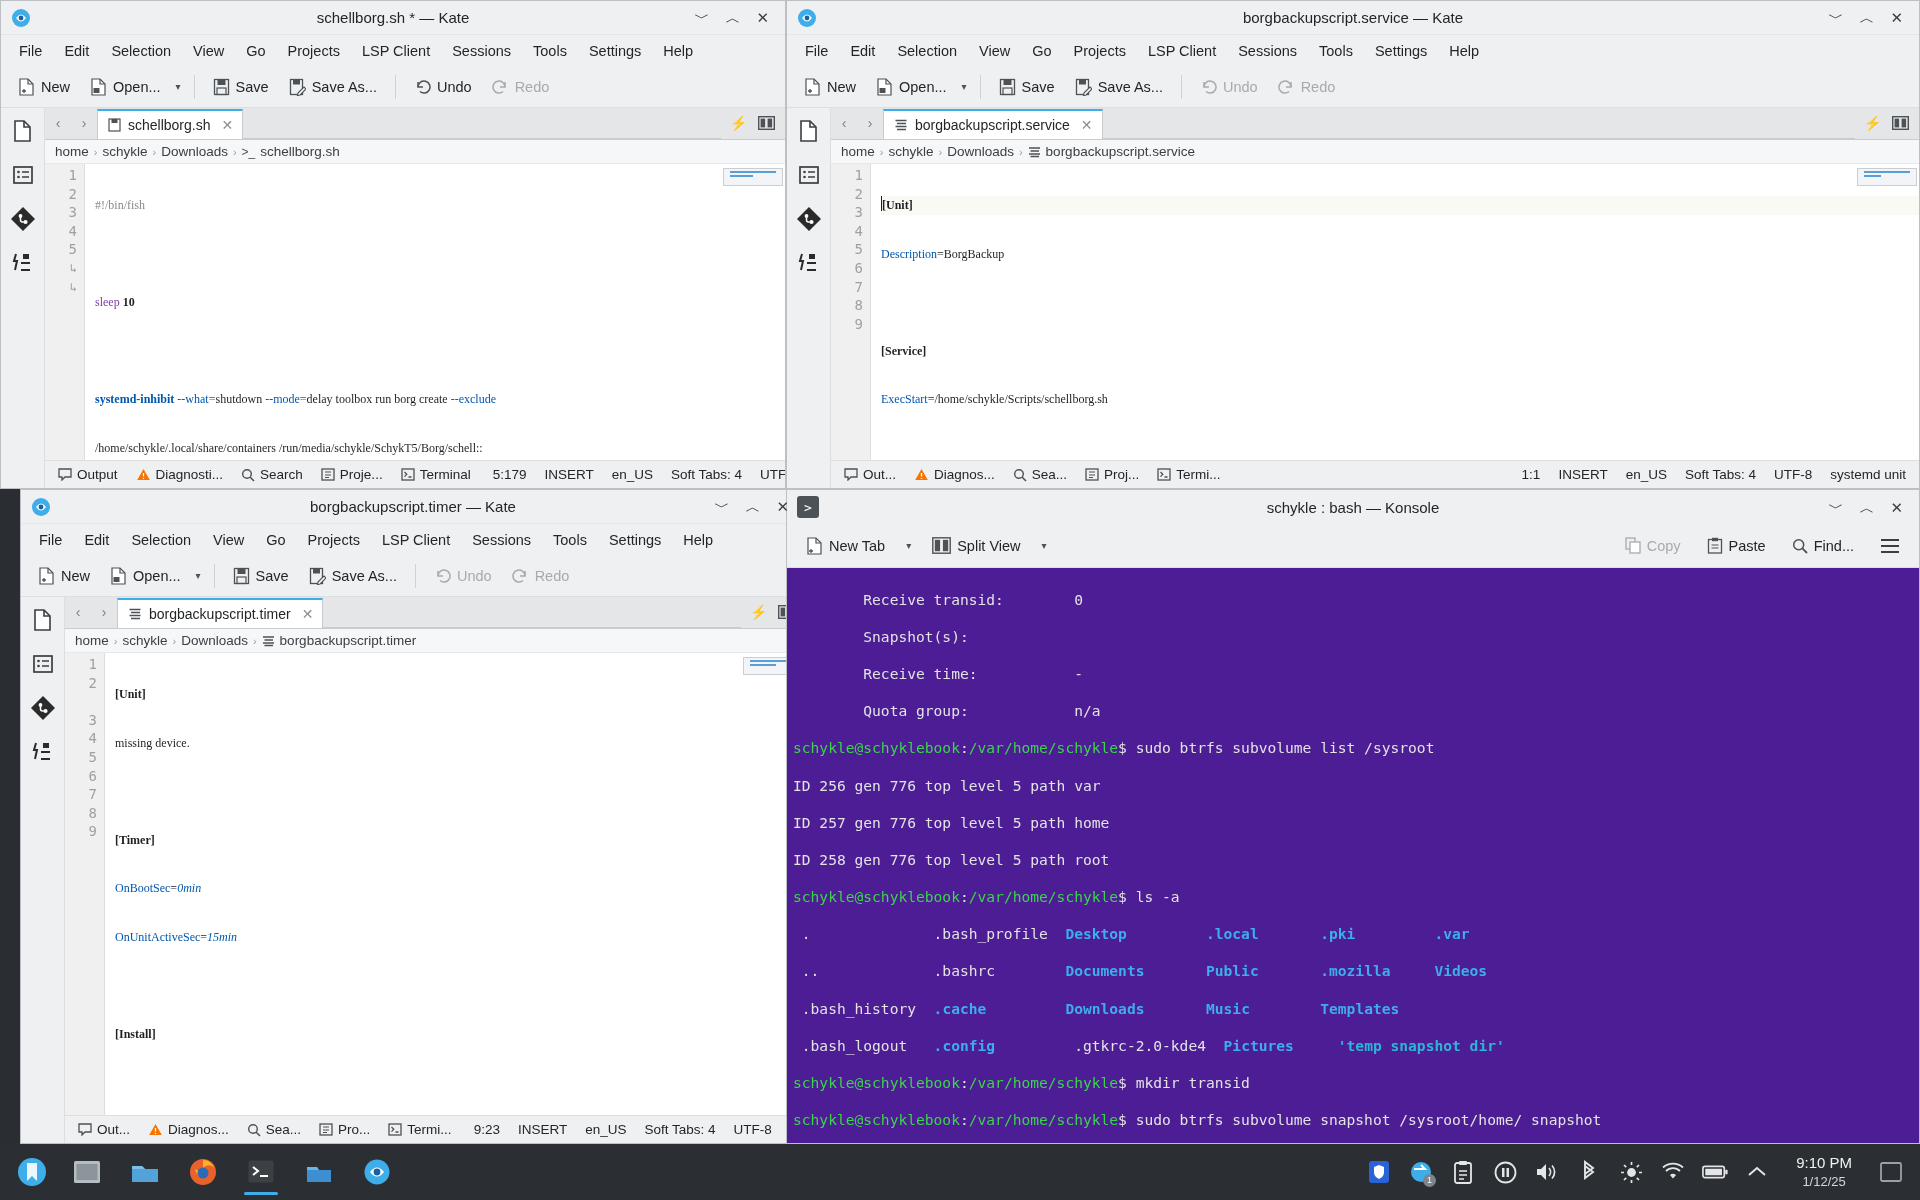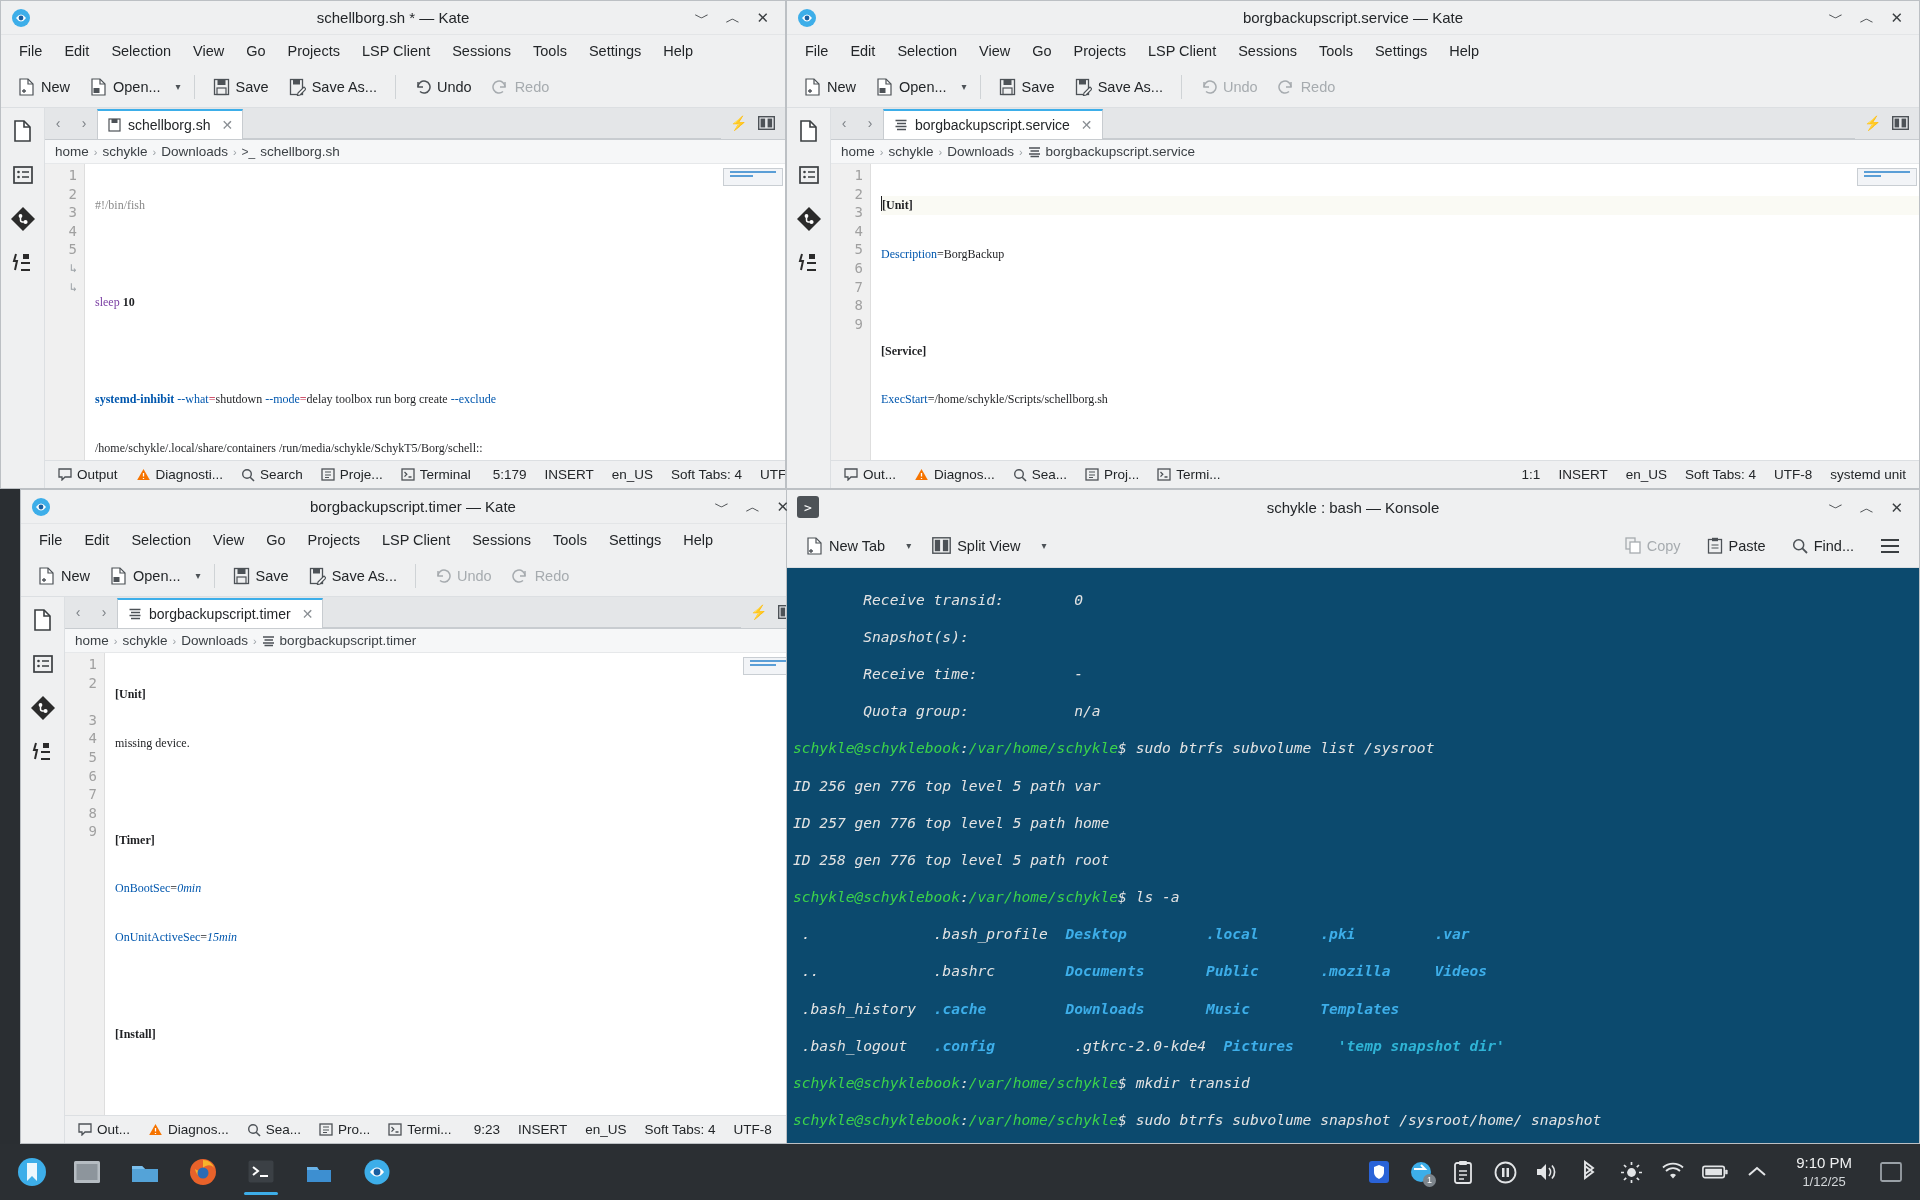--- a/index.html
+++ b/index.html
@@ -97,23 +97,23 @@
   
   .konsole { position: absolute; background: #eff0f1; display: flex; flex-direction: column;
              border: 1px solid #bcc0c4; overflow: hidden; }
   .k-title { height: 34px; background: #eff0f1; display: flex; align-items: center;
              position: relative; flex: 0 0 34px; }
   .k-icon { width: 22px; height: 22px; margin-left: 10px; background: #4d5257;
             border-radius: 3px; color: #fff; font-family: "DejaVu Sans Mono", monospace;
             font-size: 13px; display: flex; align-items: center; justify-content: center; }
   .k-toolbar { height: 44px; display: flex; align-items: center; padding: 0 10px;
                gap: 8px; flex: 0 0 44px; border-bottom: 1px solid #dcdfe2; }
-  .k-term { flex: 1; background: #0c4a6e; color: #e3e3e3; padding: 4px 0 0 6px;
+  .k-term { flex: 1; background: #4c1d95; color: #e3e3e3; padding: 4px 0 0 6px;
             font-family: "DejaVu Sans Mono", monospace; font-size: 14.6px;
-            line-height: 18.6px; white-space: pre; overflow: hidden; font-style: italic; }
+            line-height: 18.6px; white-space: pre; overflow: hidden; }
   .t-green { color: #3bd44a; }
   .t-blue  { color: #3daee9; font-weight: bold; }
   .t-white { color: #e3e3e3; }
   .t-cyan  { color: #2fb4d6; font-weight: bold; }
 
   
   .taskbar { position: absolute; left: 0; bottom: 0; width: 1920px; height: 56px;
              background: #2b2f33; display: flex; align-items: center; padding: 0 6px; }
   .tb-launch { width: 52px; height: 52px; display: flex; align-items: center; justify-content: center; }
   .tb-task { width: 58px; height: 52px; display: flex; align-items: center;

